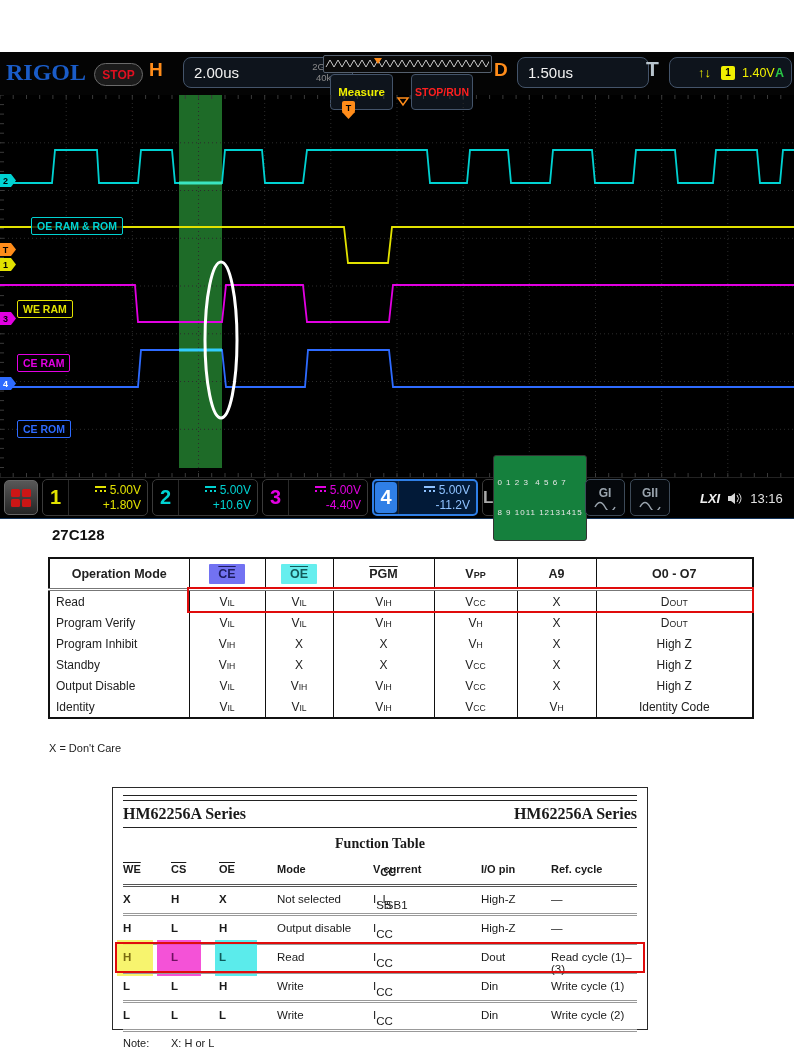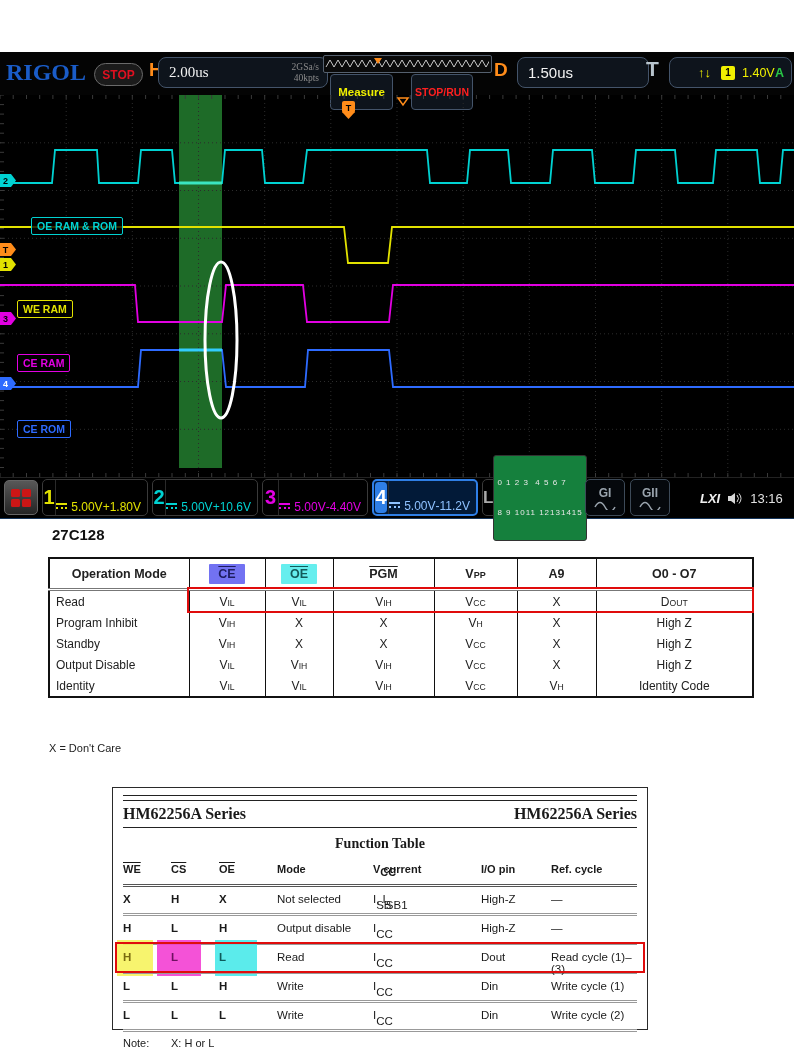--- a/index.html
+++ b/index.html
@@ -29,21 +29,21 @@
   .chlabel{position:absolute;height:18px;box-sizing:border-box;border:1.5px solid;border-radius:2px;background:rgba(0,0,0,.8);font-size:10.5px;font-weight:bold;display:flex;align-items:center;padding:0 5px;white-space:nowrap;}
 
   .scope-footer{position:absolute;left:0;top:425px;width:794px;height:40px;background:#000;border-top:1px solid #222;}
   .menubtn{position:absolute;left:4px;top:2px;width:34px;height:35px;border-radius:5px;background:linear-gradient(#585858,#242424);border:1px solid #666;box-sizing:border-box;display:flex;align-items:center;justify-content:center;cursor:pointer;}
   .menuicon{display:grid;grid-template-columns:9px 9px;grid-gap:2px;}
   .menuicon span{width:9px;height:8px;background:#cc1616;border-radius:1.5px;}
   .chbox{position:absolute;top:1px;width:106px;height:37px;background:#000;border:1px solid #3a3a3a;border-radius:5px;box-sizing:border-box;display:flex;cursor:pointer;}
   .chbox.sel{border:2px solid #2f7fe6;background:#021a38;}
   .chnum{width:25px;display:flex;align-items:center;justify-content:center;font-size:20px;font-weight:bold;}
   .chbox.sel .chnum{background:#2f7fe6;color:#fff;border-radius:4px;margin:1px;width:22px;}
-  .chvals{flex:1;display:flex;flex-direction:row;justify-content:center;align-items:flex-end;padding-right:6px;font-size:12px;line-height:15px;border-left:1px solid #2a2a2a;}
+  .chvals{flex:1;display:flex;flex-direction:column;justify-content:center;align-items:flex-end;padding-right:6px;font-size:12px;line-height:15px;border-left:1px solid #2a2a2a;}
   .dcsym{display:inline-block;width:11px;height:7px;border-top:2px solid currentColor;position:relative;margin-right:4px;}
   .dcsym::after{content:"";position:absolute;left:0;top:2px;width:11px;border-top:2px dotted currentColor;}
   .valrow{display:flex;align-items:center;}
   .labox{position:absolute;left:482px;top:1px;width:98px;height:37px;border:1px solid #3a3a3a;border-radius:5px;box-sizing:border-box;display:flex;align-items:center;background:#000;cursor:pointer;}
   .laletter{width:20px;text-align:center;color:#aaa;font-size:17px;font-weight:bold;}
   .ladigits{flex:1;margin-right:3px;background:#15803d;border:1px solid #333;border-radius:3px;padding:2px 3px;color:#e8e8e8;font-size:8px;line-height:10px;letter-spacing:1px;white-space:pre;}
   .genbox{position:absolute;top:1px;width:40px;height:37px;border:1px solid #3d4a58;border-radius:5px;box-sizing:border-box;display:flex;flex-direction:column;align-items:center;justify-content:center;color:#9aa4ae;font-size:12px;font-weight:bold;background:#05080c;cursor:pointer;}
   .lxigrp{position:absolute;left:700px;top:0;height:40px;display:flex;align-items:center;gap:7px;}
   .lxi{color:#f0f0f0;font-weight:bold;font-style:italic;font-size:13px;}
   .clock{color:#e0e0e0;font-size:13px;}
@@ -90,21 +90,21 @@
 </style>
 </head>
 <body>
 
 <div class="scope">
 
   <div class="scope-header">
     <div class="logo">RIGOL</div>
     <div class="pill">STOP</div>
     <div class="hlabel" style="left:149px;">H</div>
-    <div class="hdrbox" style="left:158px;width:170px;font-family:Liberation Serif, serif;">
+    <div class="hdrbox" style="left:183px;width:170px;">
       <span class="tbval">2.00us</span>
       <span class="rates">
         <span>2GSa/s</span><br>
         <span>40kpts</span>
       </span>
     </div>
     <div class="memstrip">
       <svg id="strip-svg" width="165" height="14">
           <polyline points="2,11 6,4 10,11 14,4 18,11 22,4 26,11 30,4 34,11 38,4 42,11 46,4 50,11 54,4 58,11 62,4 66,11 70,4 74,11 78,4 82,11 86,4 90,11 94,4 98,11 102,4 106,11 110,4 114,11 118,4 122,11 126,4 130,11 134,4 138,11 142,4 146,11 150,4 154,11 158,4 162,11 166,4" fill="none" stroke="#c8c8c8" stroke-width="1"></polyline>
           <polygon points="50,2 58,2 54,8" fill="#ff8c1a"></polygon>
@@ -461,20 +461,29 @@
     <tr class="datarow">
       <td class="modecell">Read</td>
       <td>V<span class="ss">IL</span></td>
           <td>V<span class="ss">IL</span></td>
           <td>V<span class="ss">IH</span></td>
           <td>V<span class="ss">CC</span></td>
           <td>X</td>
           <td>D<span class="ss">OUT</span></td>
     </tr>
     <tr class="datarow">
+      <td class="modecell">Program Verify</td>
+      <td>V<span class="ss">IL</span></td>
+          <td>V<span class="ss">IL</span></td>
+          <td>V<span class="ss">IH</span></td>
+          <td>V<span class="ss">H</span></td>
+          <td>X</td>
+          <td>D<span class="ss">OUT</span></td>
+    </tr>
+    <tr class="datarow">
       <td class="modecell">Program Inhibit</td>
       <td>V<span class="ss">IH</span></td>
           <td>X</td>
           <td>X</td>
           <td>V<span class="ss">H</span></td>
           <td>X</td>
           <td>High Z</td>
     </tr>
     <tr class="datarow">
       <td class="modecell">Standby</td>

